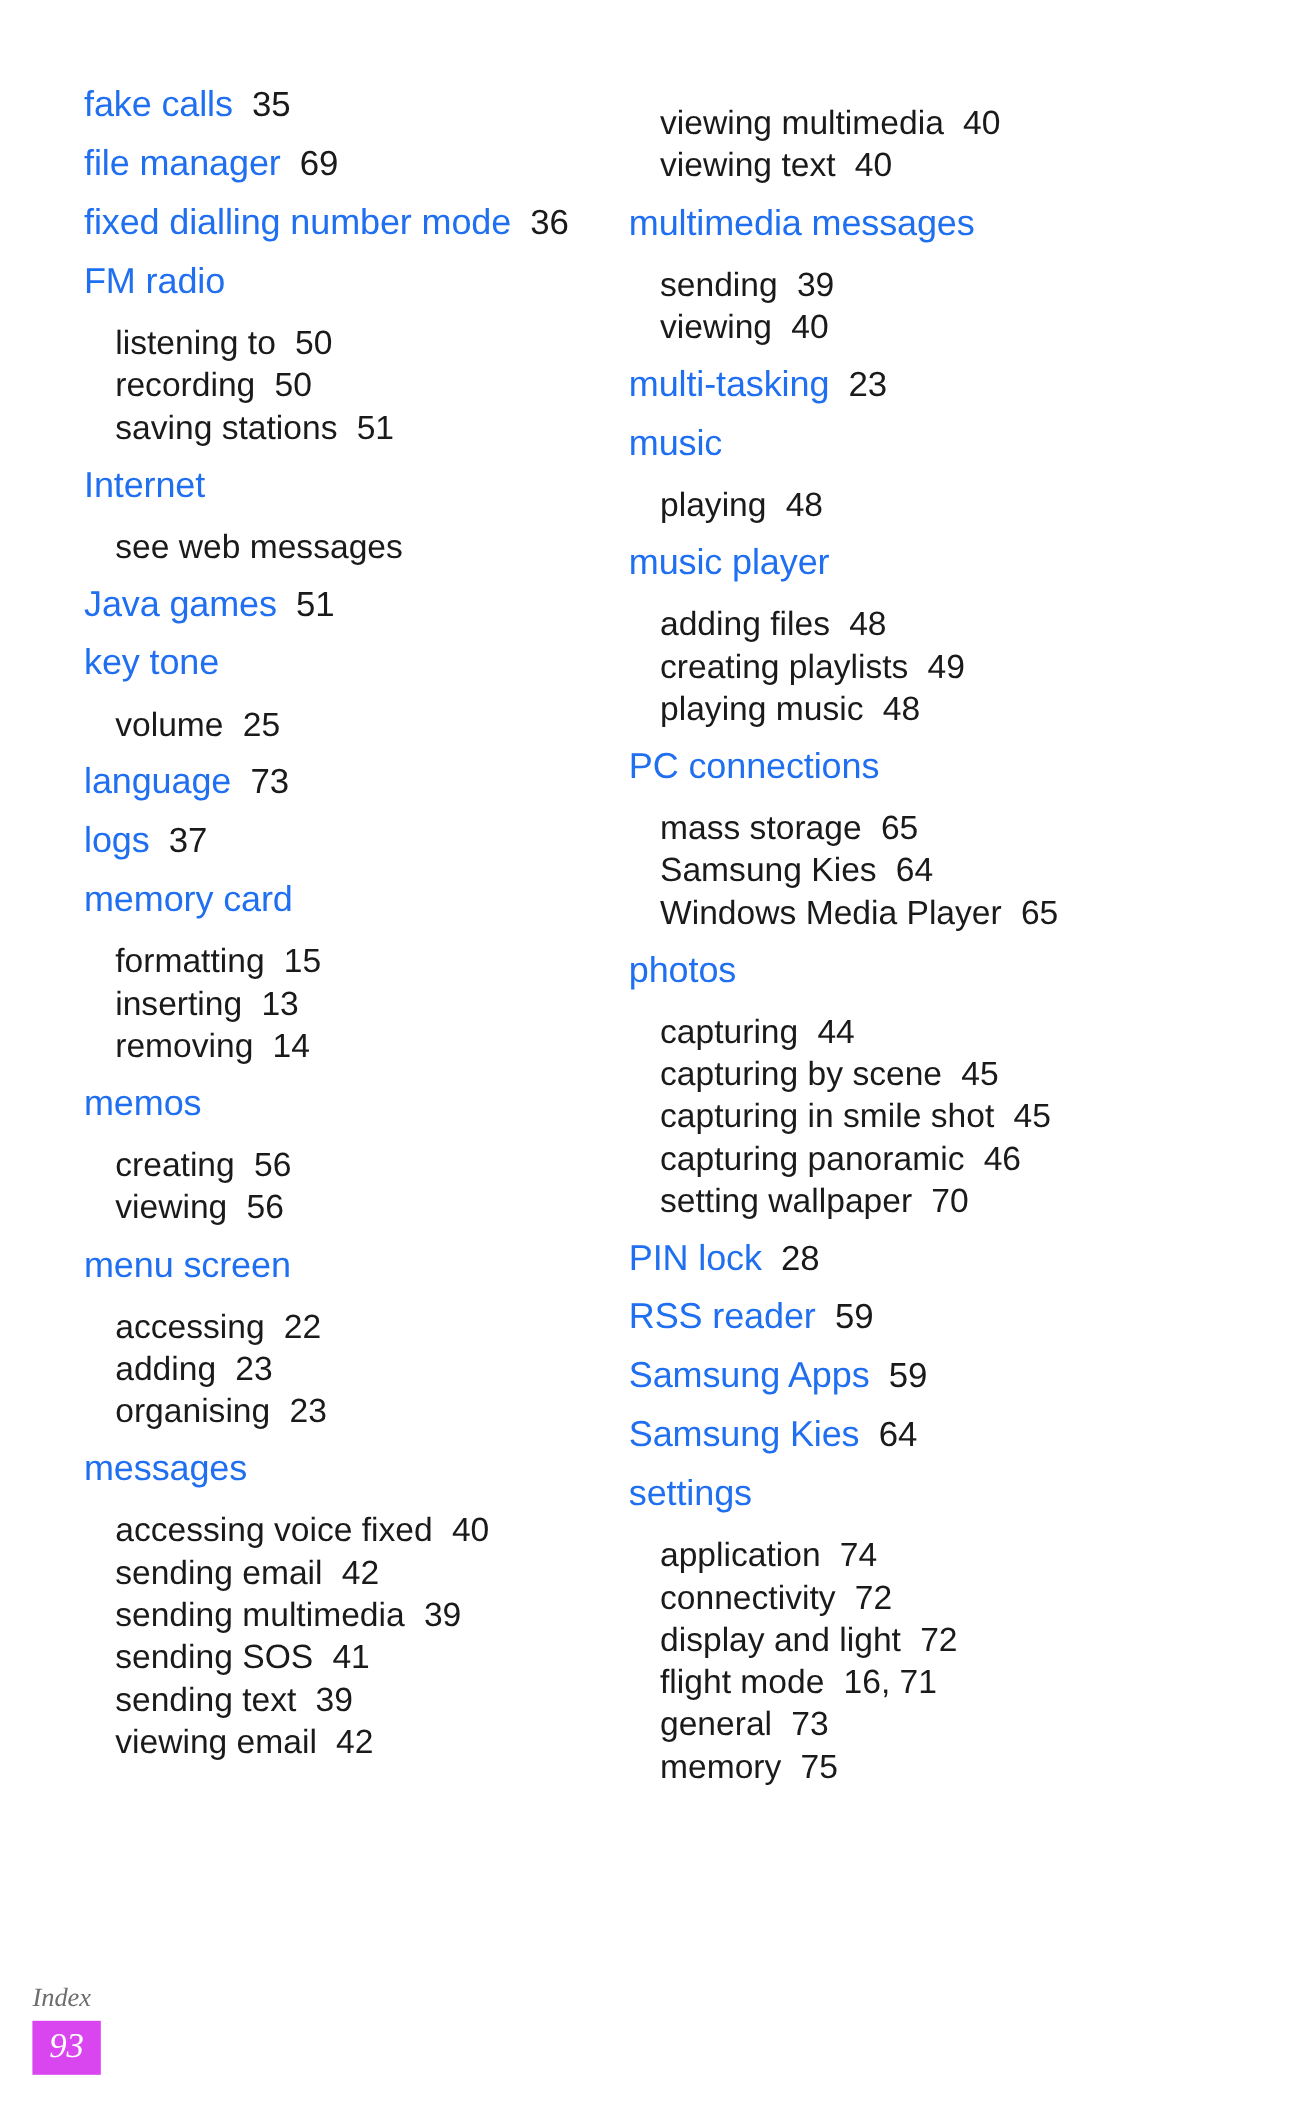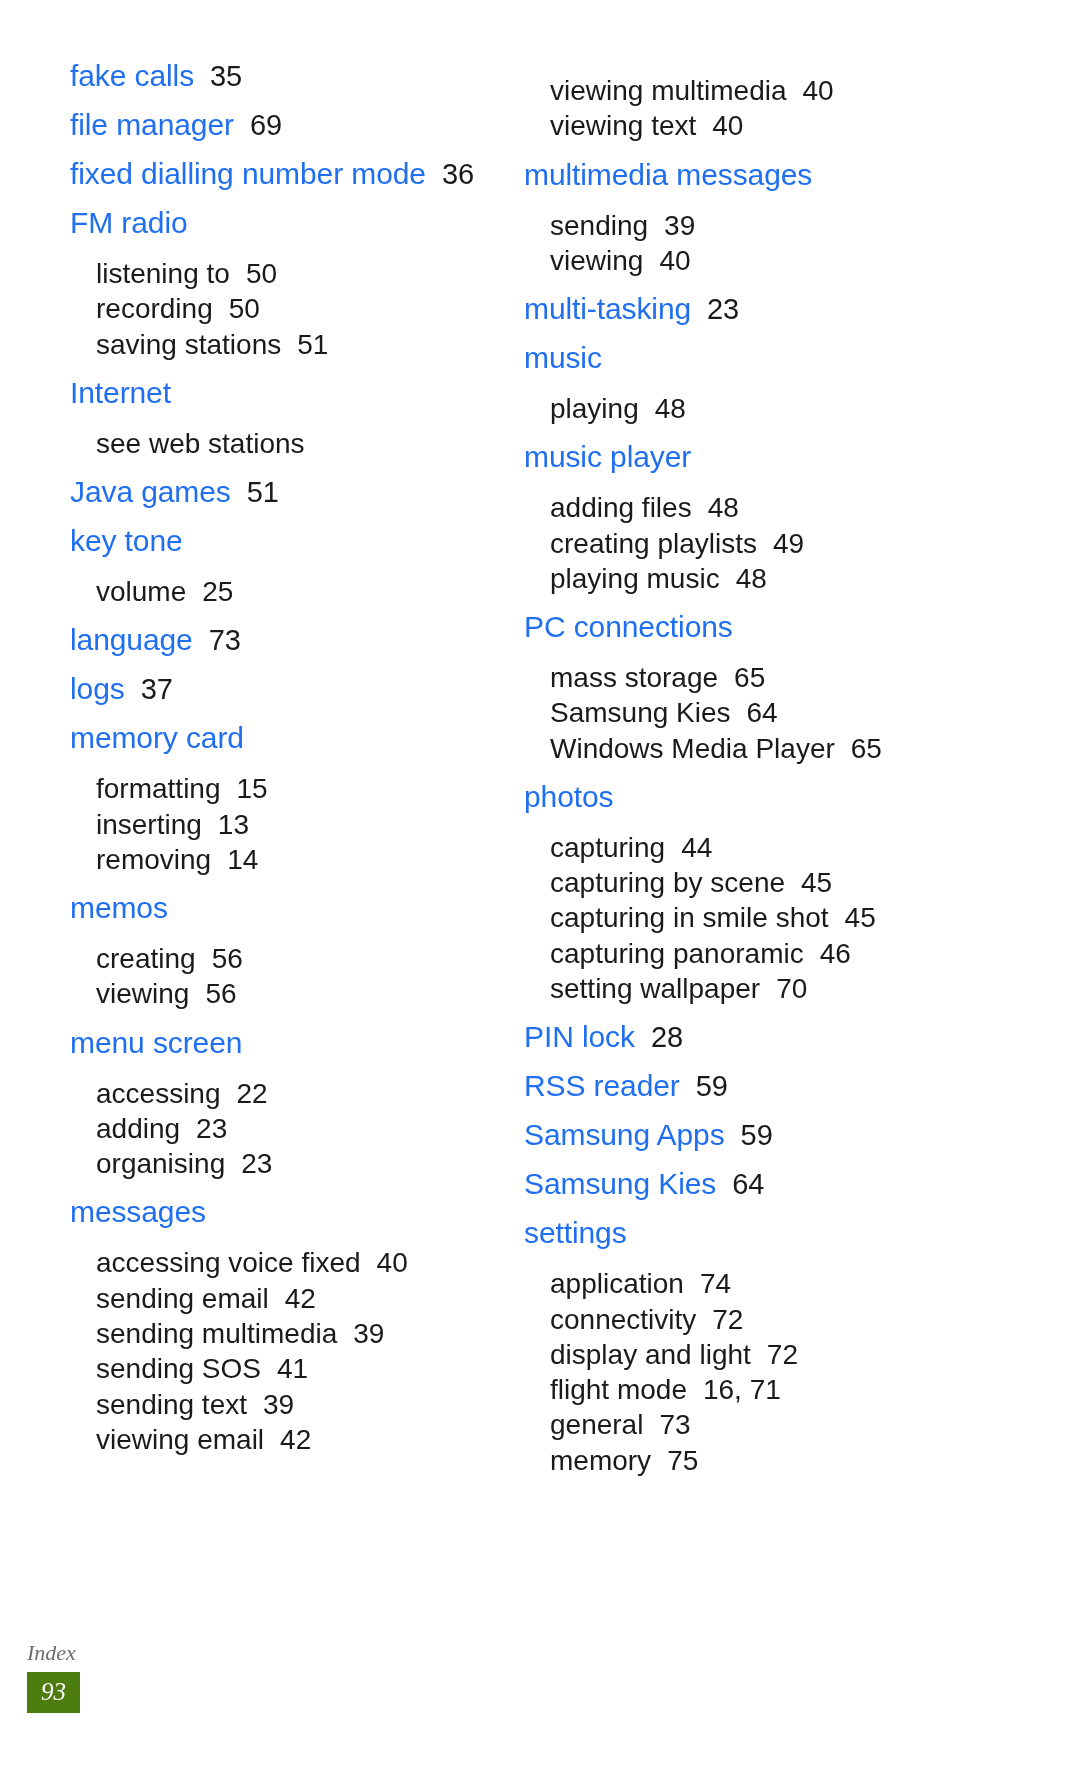--- a/index.html
+++ b/index.html
@@ -10,21 +10,21 @@
   body {
     width: 1080px;
     height: 1771px;
     font-family: "Liberation Sans", sans-serif;
     color: #1a1a1a;
     position: relative;
     overflow: hidden;
   }
   .page {
     position: absolute;
-    left: 0; top: 0;
+    left: 0; top: 12px;
     width: 1080px;
     height: 1431px;
     box-sizing: border-box;
   }
   .columns {
     position: absolute;
     left: 70px;
     top: 58px;
     width: 940px;
     display: flex;
@@ -82,25 +82,25 @@
     font-family: "Liberation Serif", serif;
     font-style: italic;
     font-size: 22px;
     color: #6d6d6d;
     display: block;
     margin-bottom: 6px;
     margin-left: 12px;
   }
   .footer-page {
     display: inline-block;
-    background: #4d7c0f;
+    background: #d946ef;
     color: #ffffff;
     font-style: italic;
     font-family: "Liberation Serif", serif;
-    font-size: 25px;
+    font-size: 29px;
     line-height: 1;
     padding: 7px 14px 9px 14px;
     margin-left: 12px;
   }
 </style>
 </head>
 <body>
 
 <div class="page">
 
@@ -119,21 +119,21 @@
           <div class="term-line"><span class="term">FM radio</span></div>
           <div class="subs">
             <span class="sub"><span>listening to</span><span class="pg">50</span></span>
             <span class="sub"><span>recording</span><span class="pg">50</span></span>
             <span class="sub"><span>saving stations</span><span class="pg">51</span></span>
           </div>
         </div>
         <div class="entry">
           <div class="term-line"><span class="term">Internet</span></div>
           <div class="subs">
-            <span class="sub"><span>see web stations</span></span>
+            <span class="sub"><span>see web messages</span></span>
           </div>
         </div>
         <div class="entry">
           <div class="term-line"><span class="term">Java games<span class="pg">51</span></span></div>
         </div>
         <div class="entry">
           <div class="term-line"><span class="term">key tone</span></div>
           <div class="subs">
             <span class="sub"><span>volume</span><span class="pg">25</span></span>
           </div>

